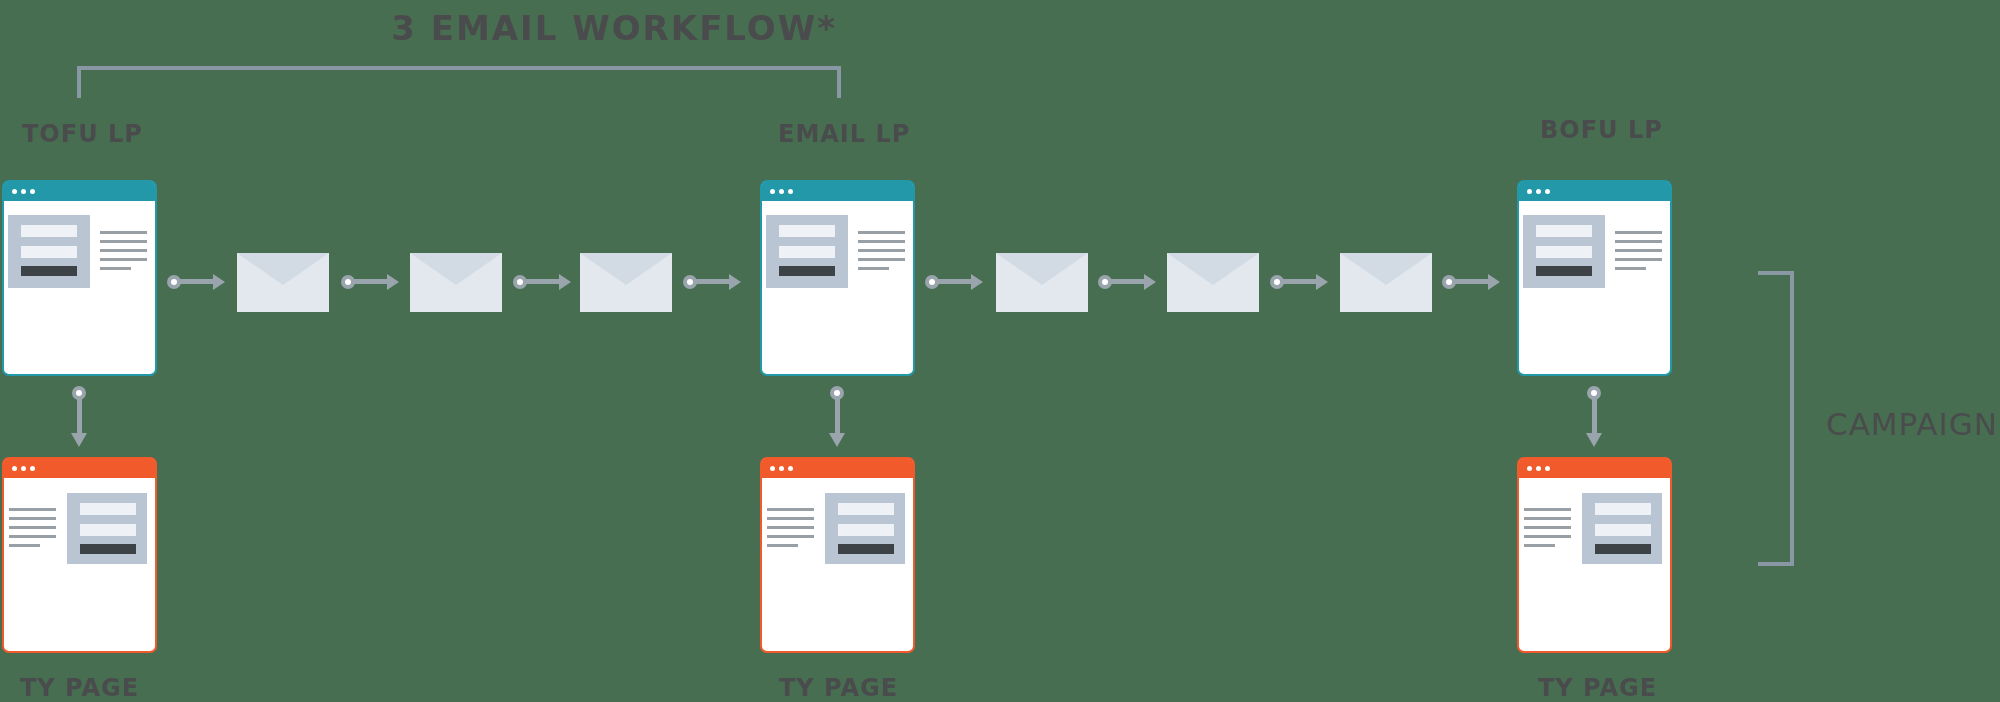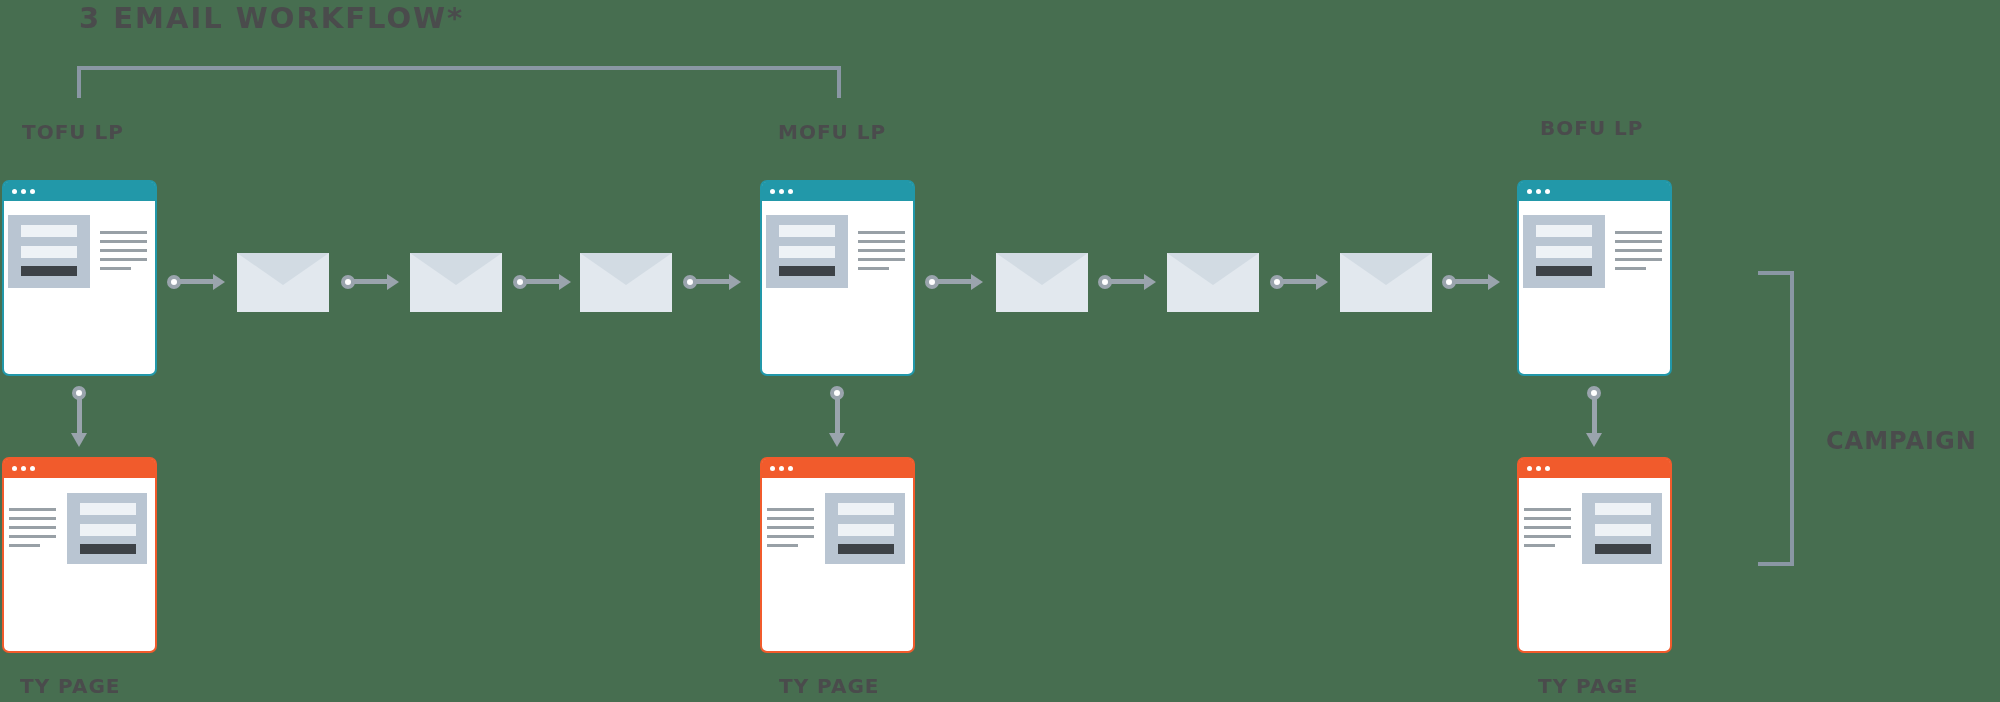--- a/index.html
+++ b/index.html
@@ -2,30 +2,30 @@
 <html style="--bg: #476e50; --lp-header: #2298a9; --ty-header: #f15b2c; --bracket-line: #8a97a4; --arrow: #9aa4ad; --label-text: #4a4b4c; --envelope-body: #e2e8ee; --envelope-flap: #d2dbe3; --panel: #b9c5d2; --panel-input: #eef2f6; --panel-button: #3d4247; --text-line: #98a0a6;"><head>
 <meta charset="utf-8">
 <style>
   html,body { margin:0; padding:0; }
   .canvas {
     position:relative; width:2000px; height:702px;
     background:var(--bg,#476e50); overflow:hidden;
     font-family:"DejaVu Sans","Liberation Sans",sans-serif;
   }
   .lbl {
-    position:absolute; font-weight:bold; font-size:20px;
+    position:absolute; font-weight:bold; font-size:24px;
     letter-spacing:1px; color:var(--label-text,#4a4b4c); white-space:nowrap;
   }
   .title {
-    position:absolute; left:79px; top:1px; width:758px; text-align:left;
-    font-weight:bold; font-size:29px; letter-spacing:2px;
+    position:absolute; left:79px; top:8px; width:758px; text-align:right;
+    font-weight:bold; font-size:34px; letter-spacing:2px;
     color:var(--label-text,#4a4b4c); white-space:nowrap;
   }
   .campaign {
-    position:absolute; left:1826px; top:427px; font-weight:bold; font-size:24px;
+    position:absolute; left:1826px; top:406px; font-weight:normal; font-size:31px;
     letter-spacing:1px; color:var(--label-text,#4a4b4c); white-space:nowrap;
   }
   .wf-bracket {
     position:absolute; left:77px; top:66px; width:756px; height:28px;
     border-top:4px solid var(--bracket-line,#8a97a4);
     border-left:4px solid var(--bracket-line,#8a97a4);
     border-right:4px solid var(--bracket-line,#8a97a4);
   }
   .camp-bracket {
     position:absolute; left:1758px; top:271px; width:32px; height:287px;
@@ -89,21 +89,21 @@
 </style>
 </head>
 <body>
 
 <div class="canvas">
 
   <div class="title">3 EMAIL WORKFLOW*</div>
   <div class="wf-bracket"></div>
 
   <div class="lbl" style="left:22px;top:120px">TOFU LP</div>
-  <div class="lbl" style="left:778px;top:120px">MOFU LP</div>
+  <div class="lbl" style="left:778px;top:120px">EMAIL LP</div>
   <div class="lbl" style="left:1540px;top:116px">BOFU LP</div>
 
   <div class="bwin lp" style="left:2px">
     <div class="bhead">
       <span class="dot"></span>
       <span class="dot"></span>
       <span class="dot"></span>
     </div>
     <div class="panel">
       <span class="inp i1"></span>

